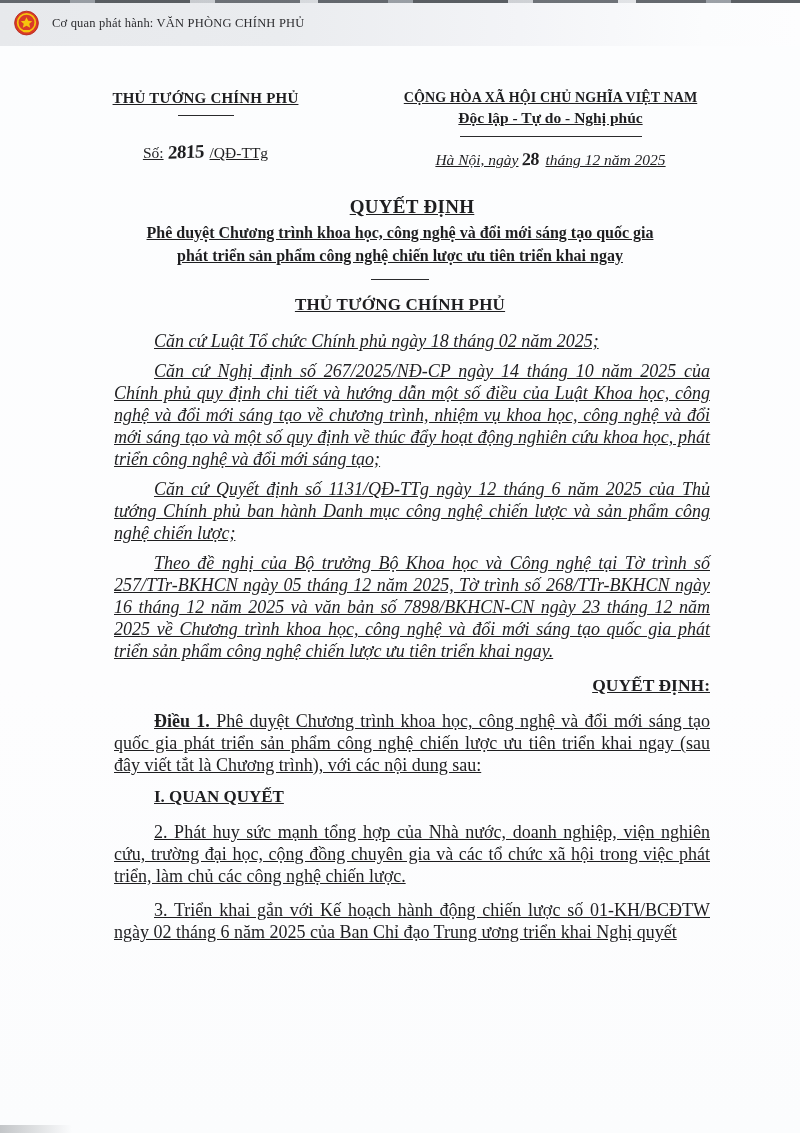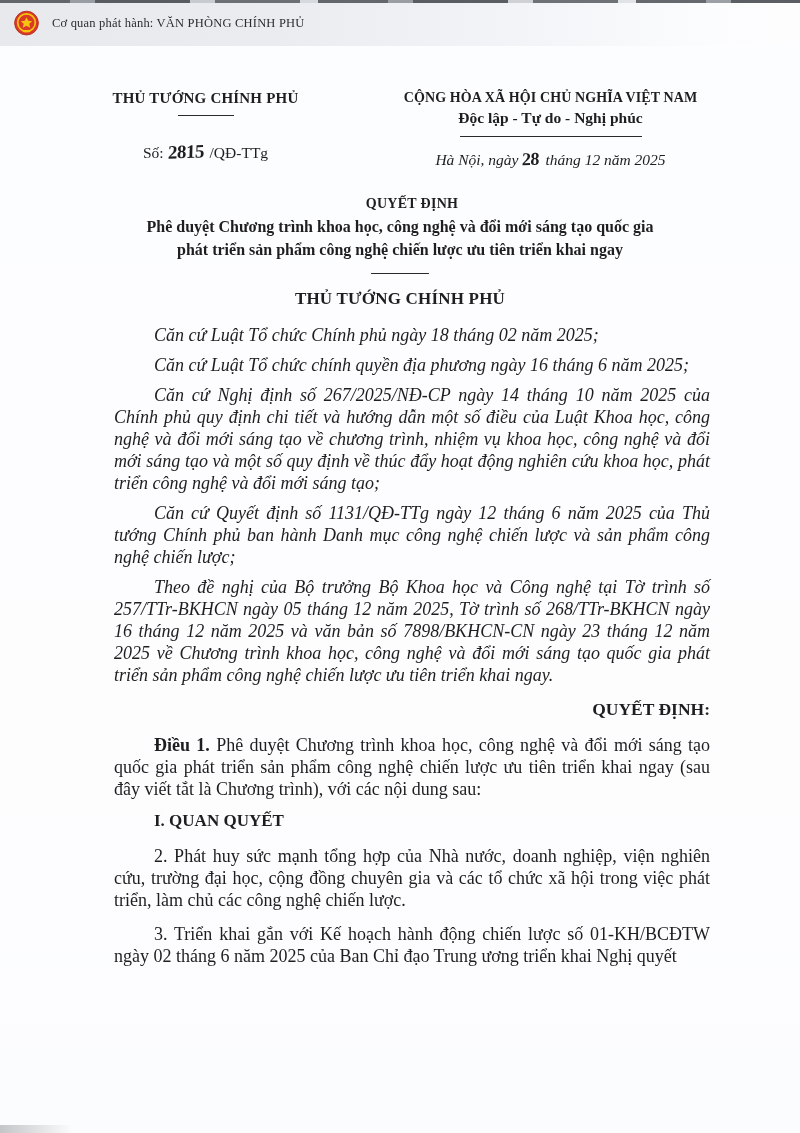--- a/index.html
+++ b/index.html
@@ -3,21 +3,21 @@
 <meta charset="utf-8">
 <style>
   html, body { margin:0; padding:0; }
   body {
     width:800px; height:1133px; overflow:hidden; position:relative;
     background:#fdfdfe;
     font-family:"Liberation Serif","DejaVu Serif",serif;
     color:#1e1e20;
     -webkit-font-smoothing:antialiased;
   }
-  .page { position:relative; width:800px; height:1133px; background:linear-gradient(180deg,#fcfdfe 0%, #fdfdfe 60%, #fbfcfd 100%); }
+  .page { position:relative; width:800px; height:1133px; background:linear-gradient(180deg,#fcfdfe 0%, #fdfdfe 60%, #fbfcfd 100%);text-decoration:underline; }
 
   
   .top-edge {
     position:absolute; top:0; left:0; right:0; height:3px; z-index:3; opacity:.85;
     background:repeating-linear-gradient(90deg,
       #4b5056 0 70px, #8a9097 70px 95px, #3f4449 95px 190px,
       rgba(120,126,133,.35) 190px 215px, #565b61 215px 300px, rgba(140,146,152,.25) 300px 318px);
   }
 
   
@@ -43,21 +43,21 @@
     transform:rotate(-2deg) skewX(-4deg); letter-spacing:-0.5px; margin:0 6px 0 4px;
   }
   .motto1 { font-weight:bold; font-size:14px; letter-spacing:.1px; white-space:nowrap; }
   .motto2 { font-weight:bold; font-size:15.5px; margin-top:3px; }
   .rule-motto { width:182px; margin:9px auto 0; }
   .place-date { margin-top:13px; font-style:italic; font-size:15.5px; white-space:nowrap; }
   .place-date .handwritten { font-style:normal; font-size:18px; }
 
   
   .title-block { text-align:center; margin-top:27px; }
-  .doc-type { font-weight:bold; font-size:14px; letter-spacing:.3px;padding-left:24px; }
+  .doc-type { font-weight:bold; font-size:19px; letter-spacing:.3px;padding-left:24px; }
   .subject { font-weight:bold; font-size:16px; margin-top:4px; line-height:22px; }
   .rule-title { width:58px; margin:12px auto 0; }
   .authority { font-weight:bold; font-size:17px; margin-top:15px; letter-spacing:.2px; }
 
   
   .bodytext { margin:15px 90px 0 114px; font-size:18px; line-height:22px; text-align:justify; }
   .preamble p { margin:0 0 8px; text-indent:40px; font-style:italic; }
   .enact-heading { text-align:right; font-weight:bold; font-size:17.5px; margin:12px 0 14px; }
   .article { margin:0 0 10px; text-indent:40px; }
   .b { font-weight:bold; }
@@ -109,21 +109,20 @@
       <div class="doc-type">QUYẾT ĐỊNH</div>
       <div class="subject">Phê duyệt Chương trình khoa học, công nghệ và đổi mới sáng tạo quốc gia</div>
       <div class="subject" style="margin-top:1px">phát triển sản phẩm công nghệ chiến lược ưu tiên triển khai ngay</div>
       <div class="rule rule-title"></div>
       <div class="authority">THỦ TƯỚNG CHÍNH PHỦ</div>
     </section>
 
     <section class="bodytext">
       <div class="preamble">
         <p>Căn cứ Luật Tổ chức Chính phủ ngày 18 tháng 02 năm 2025;</p>
-        <p>Căn cứ Luật Tổ chức chính quyền địa phương ngày 16 tháng 6 năm 2025;</p>
         <p>Căn cứ Nghị định số 267/2025/NĐ-CP ngày 14 tháng 10 năm 2025 của Chính phủ quy định chi tiết và hướng dẫn một số điều của Luật Khoa học, công nghệ và đổi mới sáng tạo về chương trình, nhiệm vụ khoa học, công nghệ và đổi mới sáng tạo và một số quy định về thúc đẩy hoạt động nghiên cứu khoa học, phát triển công nghệ và đổi mới sáng tạo;</p>
         <p>Căn cứ Quyết định số 1131/QĐ-TTg ngày 12 tháng 6 năm 2025 của Thủ tướng Chính phủ ban hành Danh mục công nghệ chiến lược và sản phẩm công nghệ chiến lược;</p>
         <p>Theo đề nghị của Bộ trưởng Bộ Khoa học và Công nghệ tại Tờ trình số 257/TTr-BKHCN ngày 05 tháng 12 năm 2025, Tờ trình số 268/TTr-BKHCN ngày 16 tháng 12 năm 2025 và văn bản số 7898/BKHCN-CN ngày 23 tháng 12 năm 2025 về Chương trình khoa học, công nghệ và đổi mới sáng tạo quốc gia phát triển sản phẩm công nghệ chiến lược ưu tiên triển khai ngay.</p>
       </div>
 
       <div class="enact-heading">QUYẾT ĐỊNH:</div>
 
       <p class="article"><span class="b">Điều 1.</span> <span>Phê duyệt Chương trình khoa học, công nghệ và đổi mới sáng tạo quốc gia phát triển sản phẩm công nghệ chiến lược ưu tiên triển khai ngay (sau đây viết tắt là Chương trình), với các nội dung sau:</span></p>
 
       <div class="section-heading">I. QUAN QUYẾT</div>

